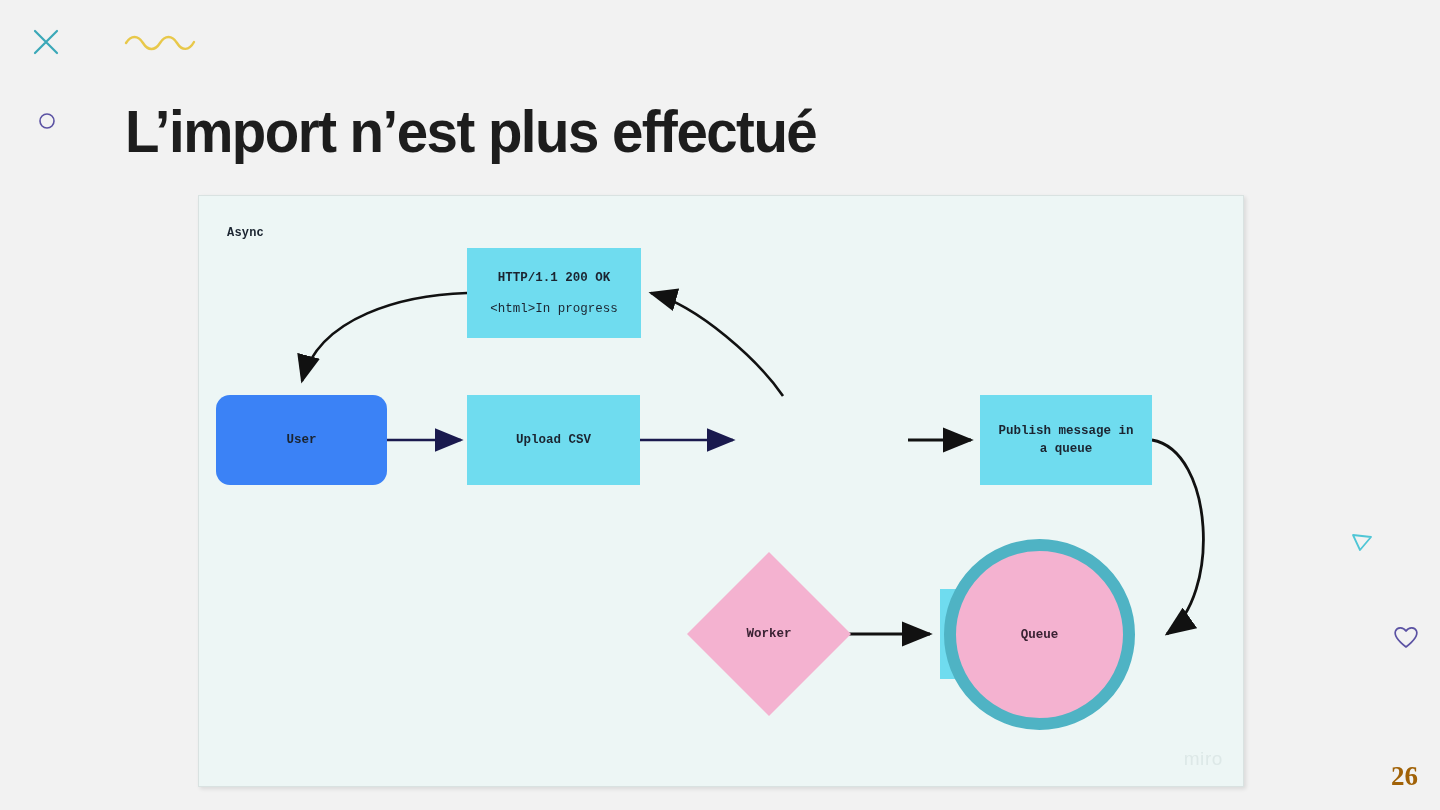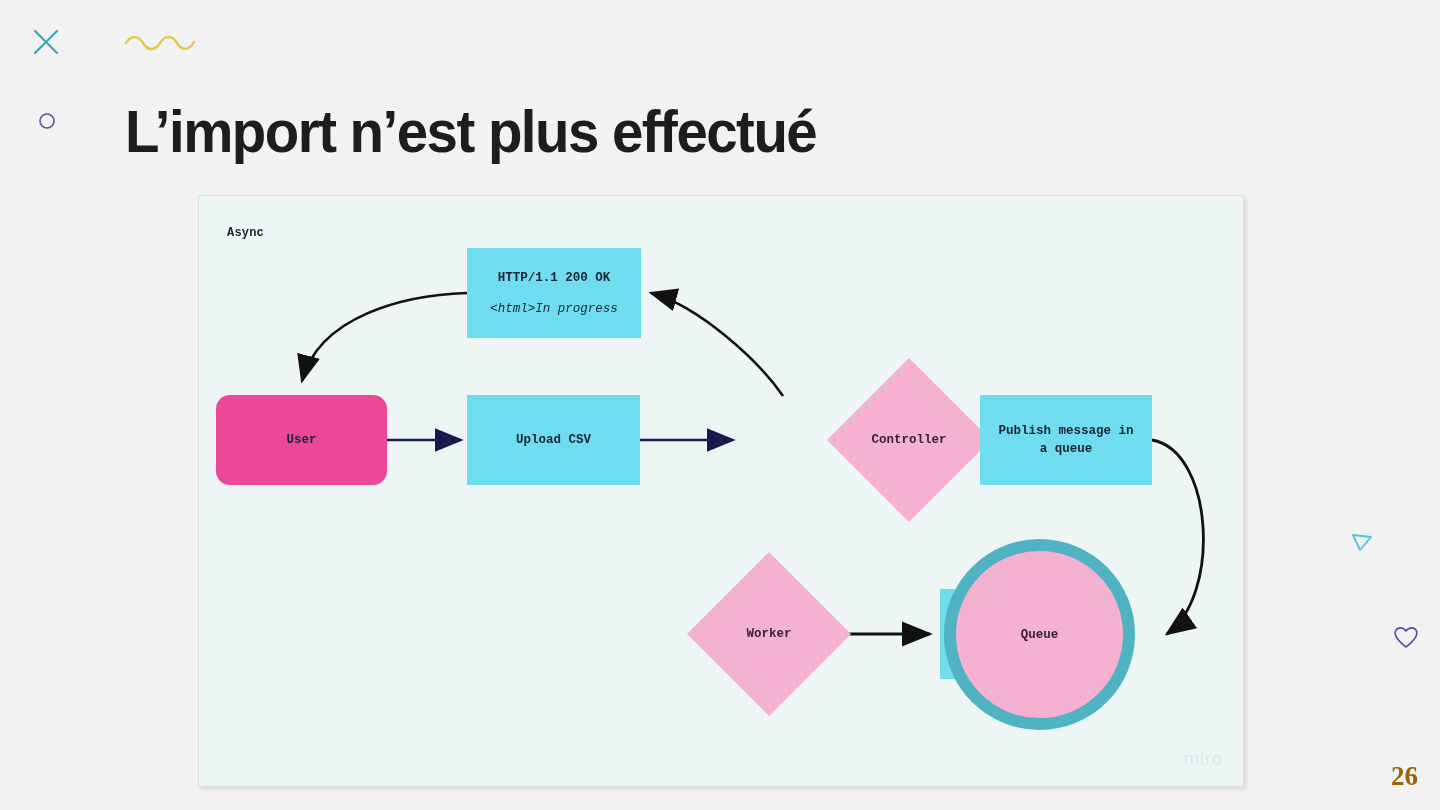--- a/index.html
+++ b/index.html
@@ -91,21 +91,21 @@
     justify-content: center;
     text-align: center;
     font-family: "Liberation Mono", monospace;
     font-size: 12.5px;
     font-weight: 700;
     color: #1B2430;
     line-height: 1.45;
     box-sizing: border-box;
   }
   .node-cyan { background: #6FDCEF; }
-  .node-mint { background: #ec4899; border-radius: 14px; }
+  .node-mint { background: #3b82f6; border-radius: 14px; }
 
   .diamond-wrap { position: absolute; }
   .diamond-shape {
     position: absolute;
     left: 0; top: 0;
     width: 100%; height: 100%;
     background: #F4B2D0;
     transform: rotate(45deg);
   }
   .diamond-text {
@@ -139,21 +139,21 @@
     background: #6FDCEF;
     display: flex;
     flex-direction: column;
     align-items: center;
     justify-content: center;
     font-family: "Liberation Mono", monospace;
     color: #1B2430;
     box-sizing: border-box;
   }
   .http-line1 { font-size: 12.5px; font-weight: 700; margin-bottom: 17px; }
-  .http-line2 { font-size: 12.5px; font-weight: 400; font-style: italic; }
+  .http-line2 { font-size: 12.5px; font-weight: 400; }
 </style>
 </head>
 <body>
 
 <div class="deco" id="deco-x">
   <svg width="28" height="28" viewBox="0 0 28 28">
     <path d="M3 3 L25 25 M25 3 L3 25" stroke="#3AA8B8" stroke-width="2.2" fill="none" stroke-linecap="round"></path>
   </svg>
 </div>
 
@@ -221,24 +221,20 @@
 
   <div class="http-box" style="left:268px; top:52px; width:174px; height:90px;">
     <div class="http-line1">HTTP/1.1 200 OK</div>
     <div class="http-line2">&lt;html&gt;In progress</div>
   </div>
 
   <div class="node node-mint" style="left:17px; top:199px; width:171px; height:90px;">User</div>
 
   <div class="node node-cyan" style="left:268px; top:199px; width:173px; height:90px;">Upload CSV</div>
 
-  <div class="diamond-wrap" style="left:652px; top:186px; width:116px; height:116px;">
-    <div class="diamond-shape"></div>
-    <div class="diamond-text">Controller</div>
-  </div>
 
   <div class="node node-cyan" style="left:781px; top:199px; width:172px; height:90px; padding:8px 12px;">Publish message in a queue</div>
 
   <div class="diamond-wrap" style="left:512px; top:380px; width:116px; height:116px;">
     <div class="diamond-shape"></div>
     <div class="diamond-text">Worker</div>
   </div>
 
   <div class="node node-cyan" style="left:741px; top:393px; width:172px; height:90px; padding:0 12px;">Get message from a queue</div>
 

